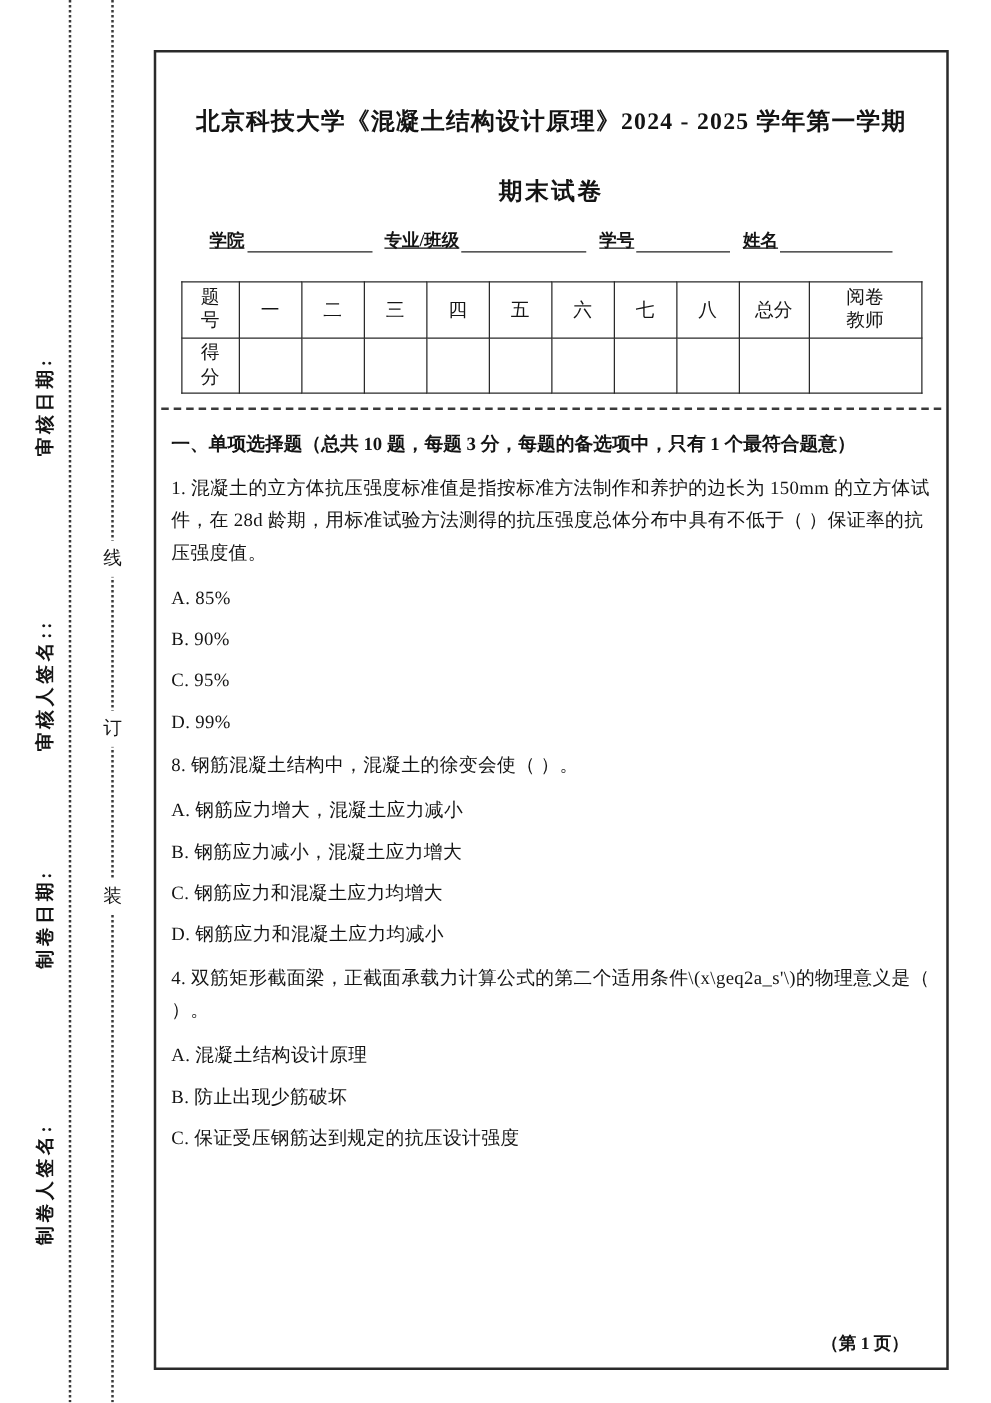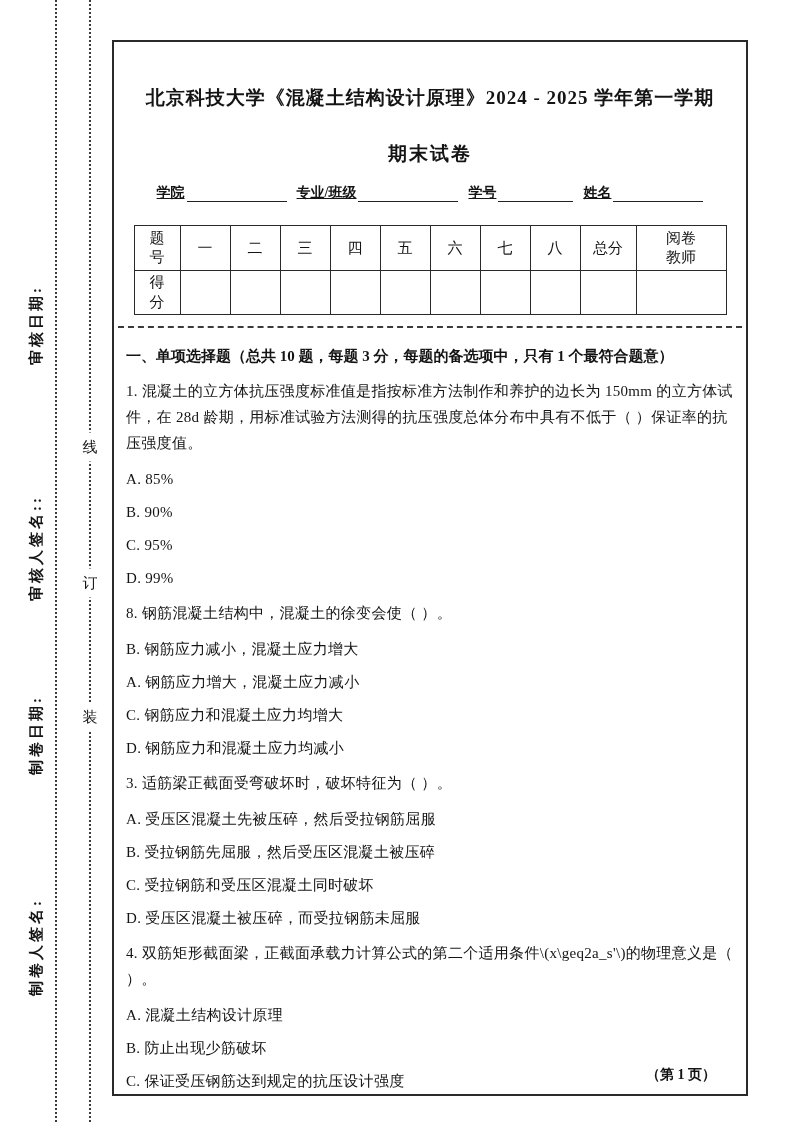--- a/index.html
+++ b/index.html
@@ -41,21 +41,21 @@
     transform: translate(-50%, -50%);
     background: #fff;
     padding: 5px 1px;
     font-size: 15px;
     z-index: 2;
   }
 
   
   .sheet {
     position: absolute;
-    left: 112px;
+    left: 123px;
     top: 40px;
     width: 636px;
     height: 1056px;
     border: 2px solid #2a2a2a;
     padding: 0 12px;
     background: #fff;
   }
 
   .title-line1 {
     margin-top: 42px;
@@ -248,33 +248,26 @@
     <div>
       <p class="q-text">1.  混凝土的立方体抗压强度标准值是指按标准方法制作和养护的边长为 150mm 的立方体试件，在 28d 龄期，用标准试验方法测得的抗压强度总体分布中具有不低于（   ）保证率的抗压强度值。</p>
       <p class="option">A.  85%</p>
       <p class="option">B.  90%</p>
       <p class="option">C.  95%</p>
       <p class="option">D.  99%</p>
     </div>
 
     <div>
       <p class="q-text">8.  钢筋混凝土结构中，混凝土的徐变会使（   ）。</p>
+      <p class="option">A.  钢筋应力增大，混凝土应力减小</p>
       <p class="option">B.  钢筋应力减小，混凝土应力增大</p>
-      <p class="option">A.  钢筋应力增大，混凝土应力减小</p>
       <p class="option">C.  钢筋应力和混凝土应力均增大</p>
       <p class="option">D.  钢筋应力和混凝土应力均减小</p>
     </div>
 
-    <div>
-      <p class="q-text">3.  适筋梁正截面受弯破坏时，破坏特征为（   ）。</p>
-      <p class="option">A.  受压区混凝土先被压碎，然后受拉钢筋屈服</p>
-      <p class="option">B.  受拉钢筋先屈服，然后受压区混凝土被压碎</p>
-      <p class="option">C.  受拉钢筋和受压区混凝土同时破坏</p>
-      <p class="option">D.  受压区混凝土被压碎，而受拉钢筋未屈服</p>
-    </div>
 
     <div>
       <p class="q-text">4.  双筋矩形截面梁，正截面承载力计算公式的第二个适用条件\(x\geq2a_s'\)的物理意义是（   ）。</p>
       <p class="option">A.  混凝土结构设计原理</p>
       <p class="option">B.  防止出现少筋破坏</p>
       <p class="option">C.  保证受压钢筋达到规定的抗压设计强度</p>
     </div>
 
     <div class="page-footer">（第 1 页）</div>
   </div>

